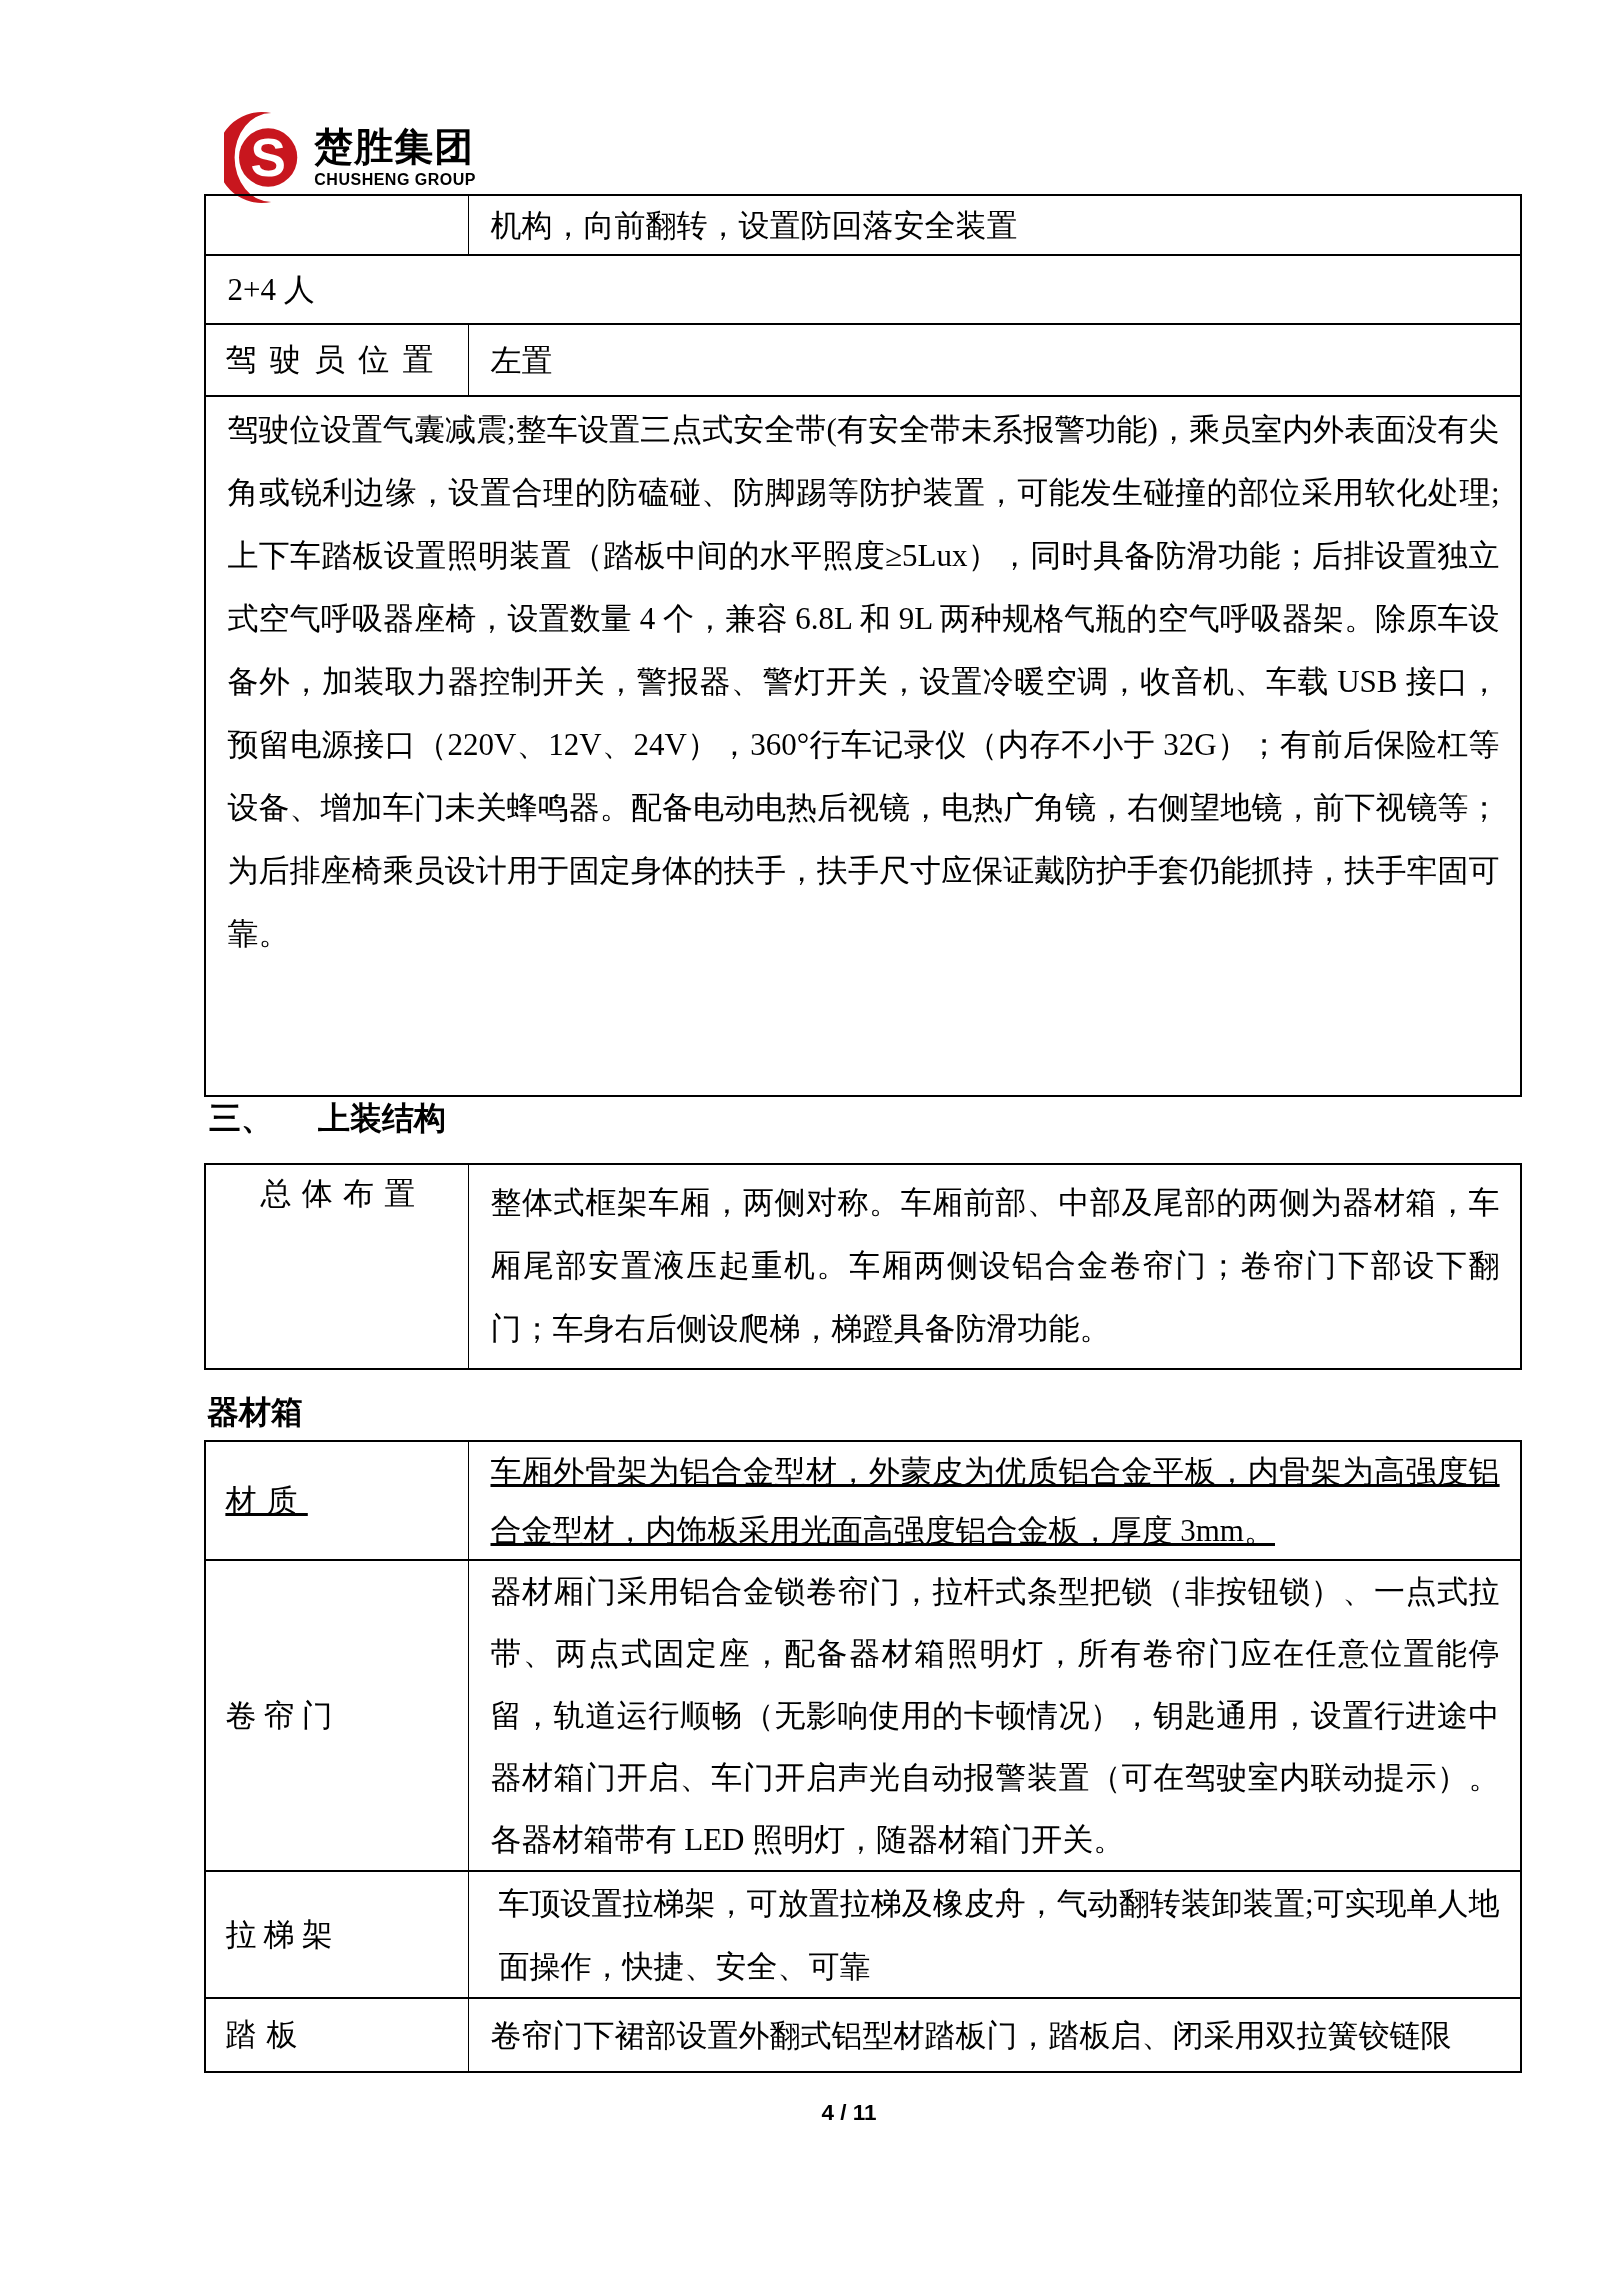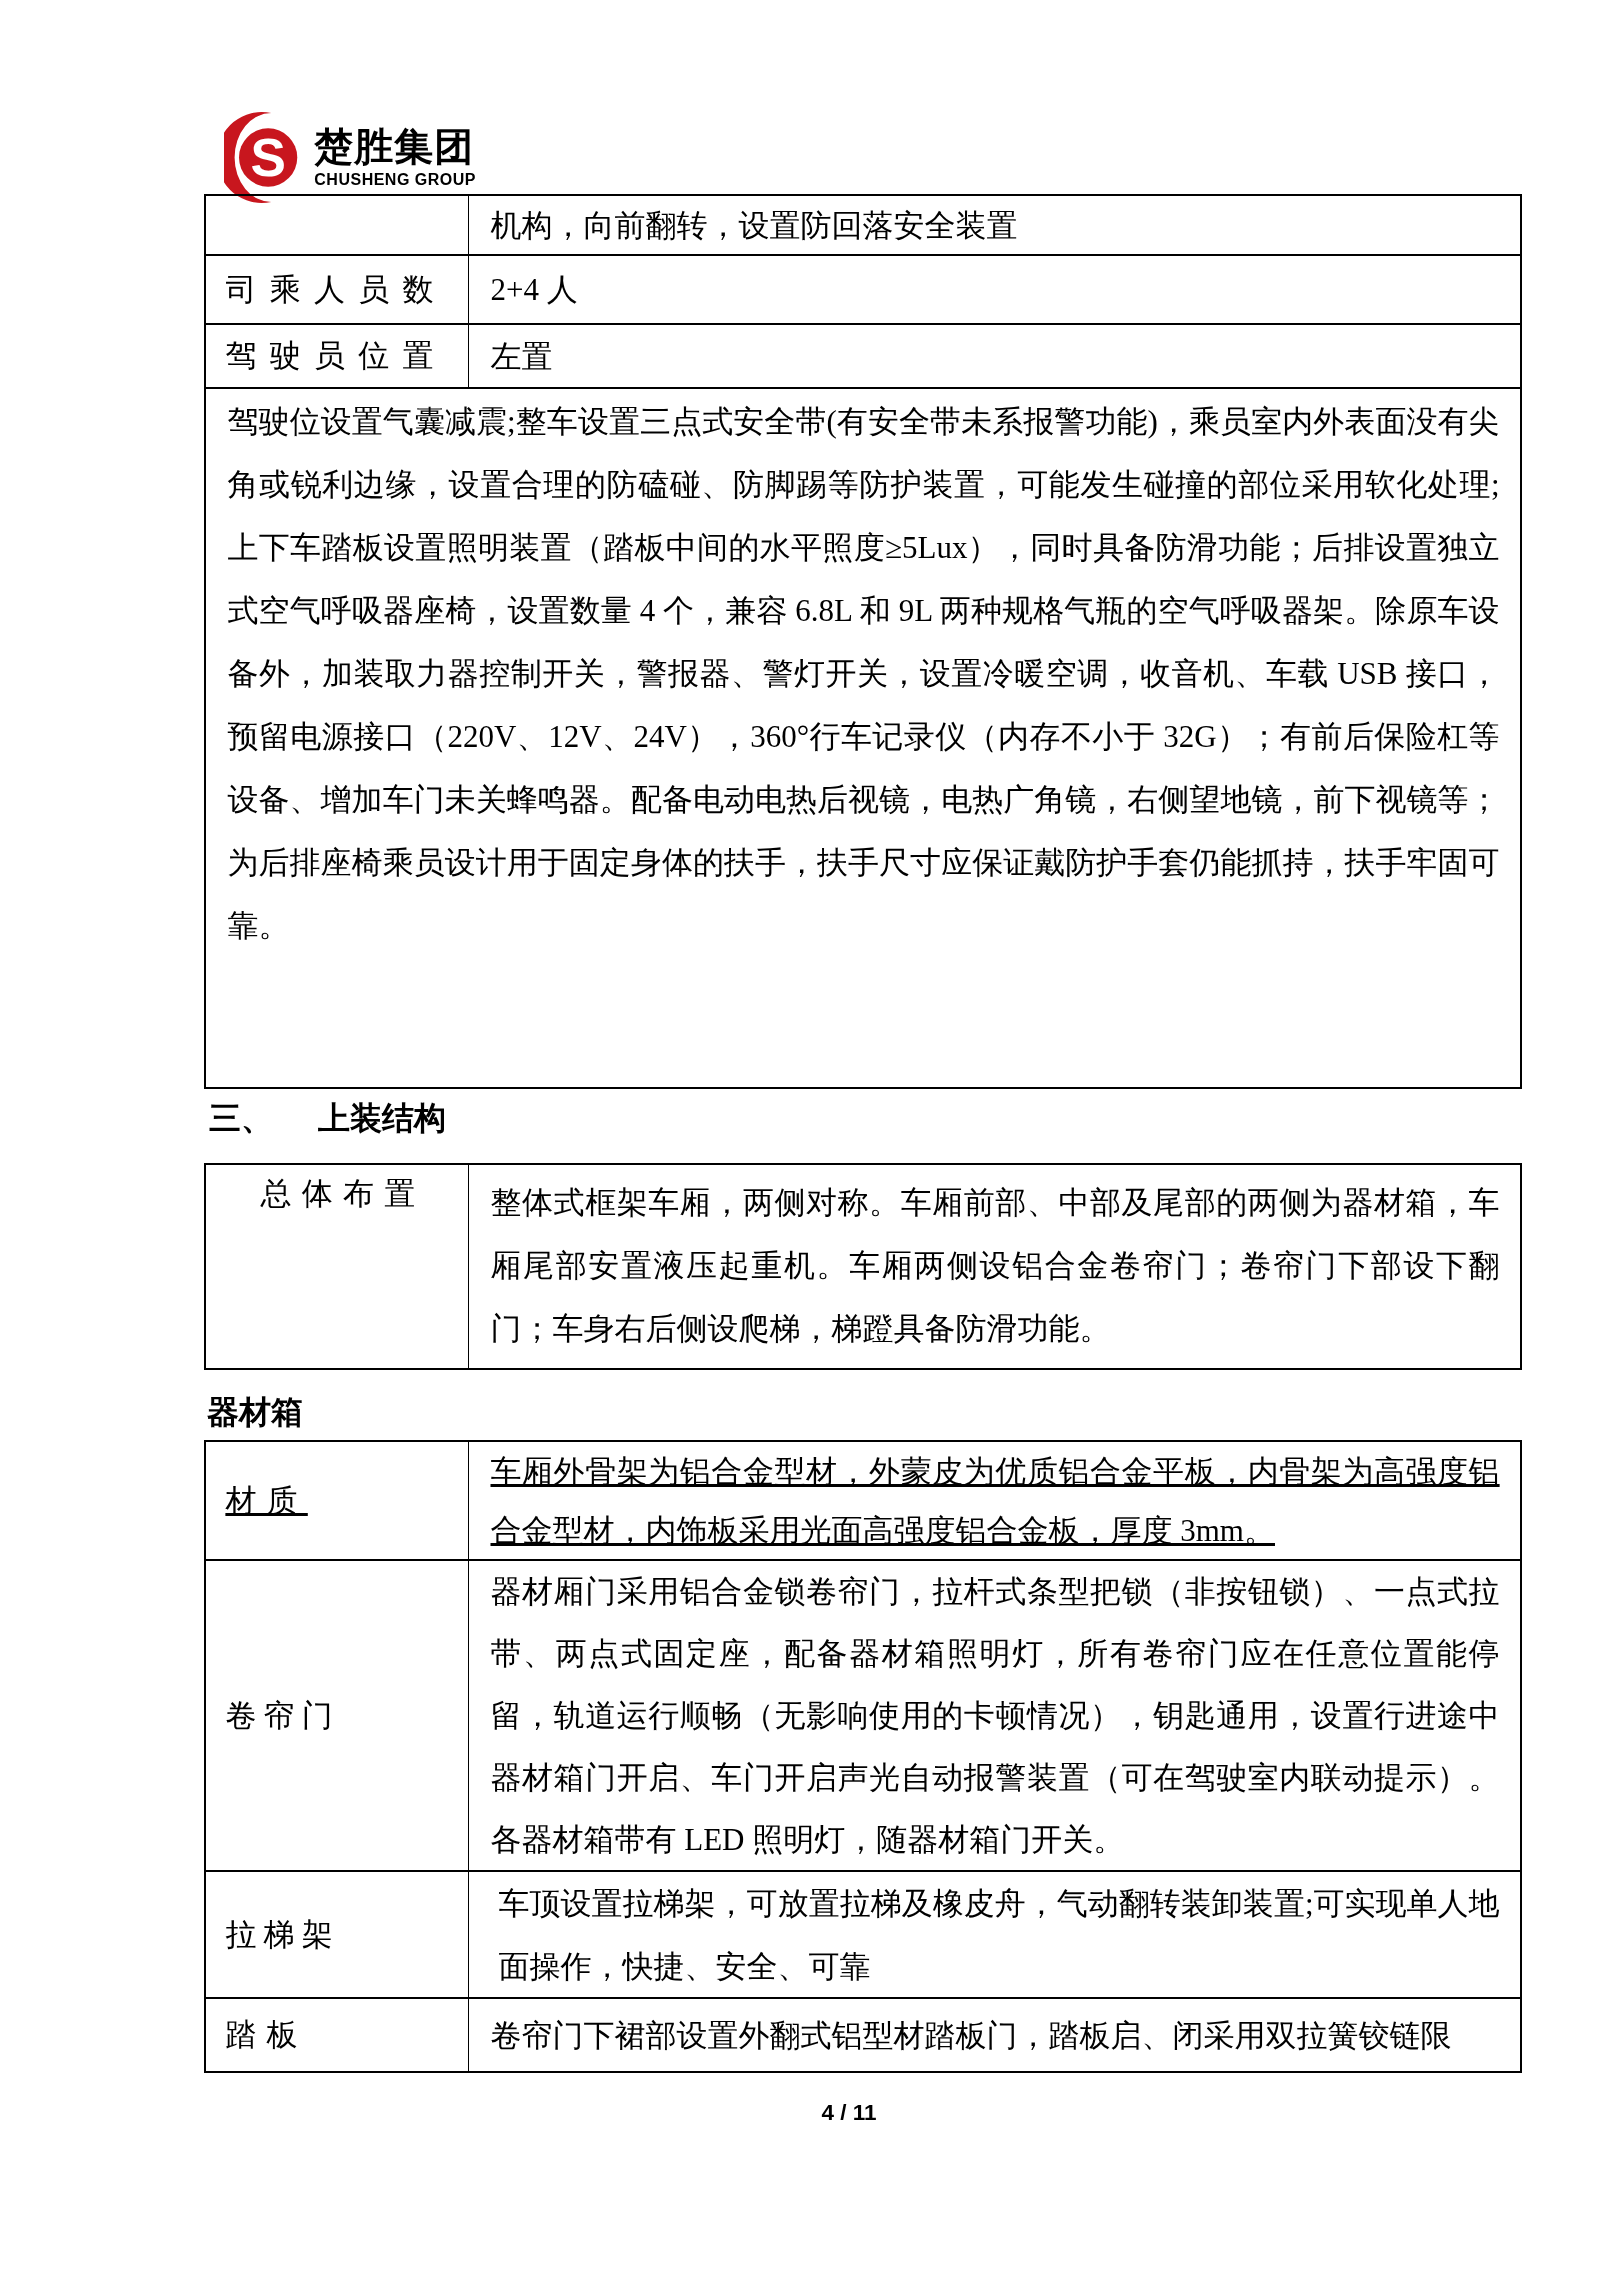--- a/index.html
+++ b/index.html
@@ -29,21 +29,21 @@
   .cell-content{
     flex:1 1 auto;box-sizing:border-box;
     font-size:31px;line-height:63px;
     padding:0 20.4px 0 21.5px;
     text-align:justify;word-break:break-all;
   }
   .vcenter{display:flex;align-items:center;}
   
   .t1-r1{height:60px;}
   .t1-r2{height:69px;}
-  .t1-r3{height:64px;}
+  .t1-r3{height:72px;}
   .t1-r4{height:698px;}
   .t1-r4 .cell-content{padding-top:0.5px;}
   
   .t2-r1{height:203px;}
   .t2-r1 .cell-label{align-items:flex-start;justify-content:center;padding-left:12px;padding-top:8.2px;letter-spacing:10.2px;}
   .t2-r1 .cell-content{padding-top:6.1px;}
   
   .t3-r1{height:119px;text-decoration:underline;}
   .t3-r1 .cell-content{line-height:59px;}
   .t3-r2{height:311px;}
@@ -88,21 +88,20 @@
       <div class="logo-en">CHUSHENG GROUP</div>
     </div>
   </div>
 
   <div class="tbl" style="top:194px;">
     <div class="row t1-r1">
       <div class="cell-label"></div>
       <div class="cell-content vcenter">机构，向前翻转，设置防回落安全装置</div>
     </div>
     <div class="row t1-r2">
-      <div class="cell-label">司乘人员数</div>
       <div class="cell-content vcenter">2+4 人</div>
     </div>
     <div class="row t1-r3">
       <div class="cell-label">驾驶员位置</div>
       <div class="cell-content vcenter">左置</div>
     </div>
     <div class="row t1-r4">
       <div class="cell-content">驾驶位设置气囊减震;整车设置三点式安全带(有安全带未系报警功能)，乘员室内外表面没有尖角或锐利边缘，设置合理的防磕碰、防脚踢等防护装置，可能发生碰撞的部位采用软化处理; 上下车踏板设置照明装置（踏板中间的水平照度≥5Lux），同时具备防滑功能；后排设置独立式空气呼吸器座椅，设置数量 4 个，兼容 6.8L 和 9L 两种规格气瓶的空气呼吸器架。除原车设备外，加装取力器控制开关，警报器、警灯开关，设置冷暖空调，收音机、车载 USB 接口，预留电源接口（220V、12V、24V），360°行车记录仪（内存不小于 32G）；有前后保险杠等设备、增加车门未关蜂鸣器。配备电动电热后视镜，电热广角镜，右侧望地镜，前下视镜等；为后排座椅乘员设计用于固定身体的扶手，扶手尺寸应保证戴防护手套仍能抓持，扶手牢固可靠。</div>
     </div>
   </div>

